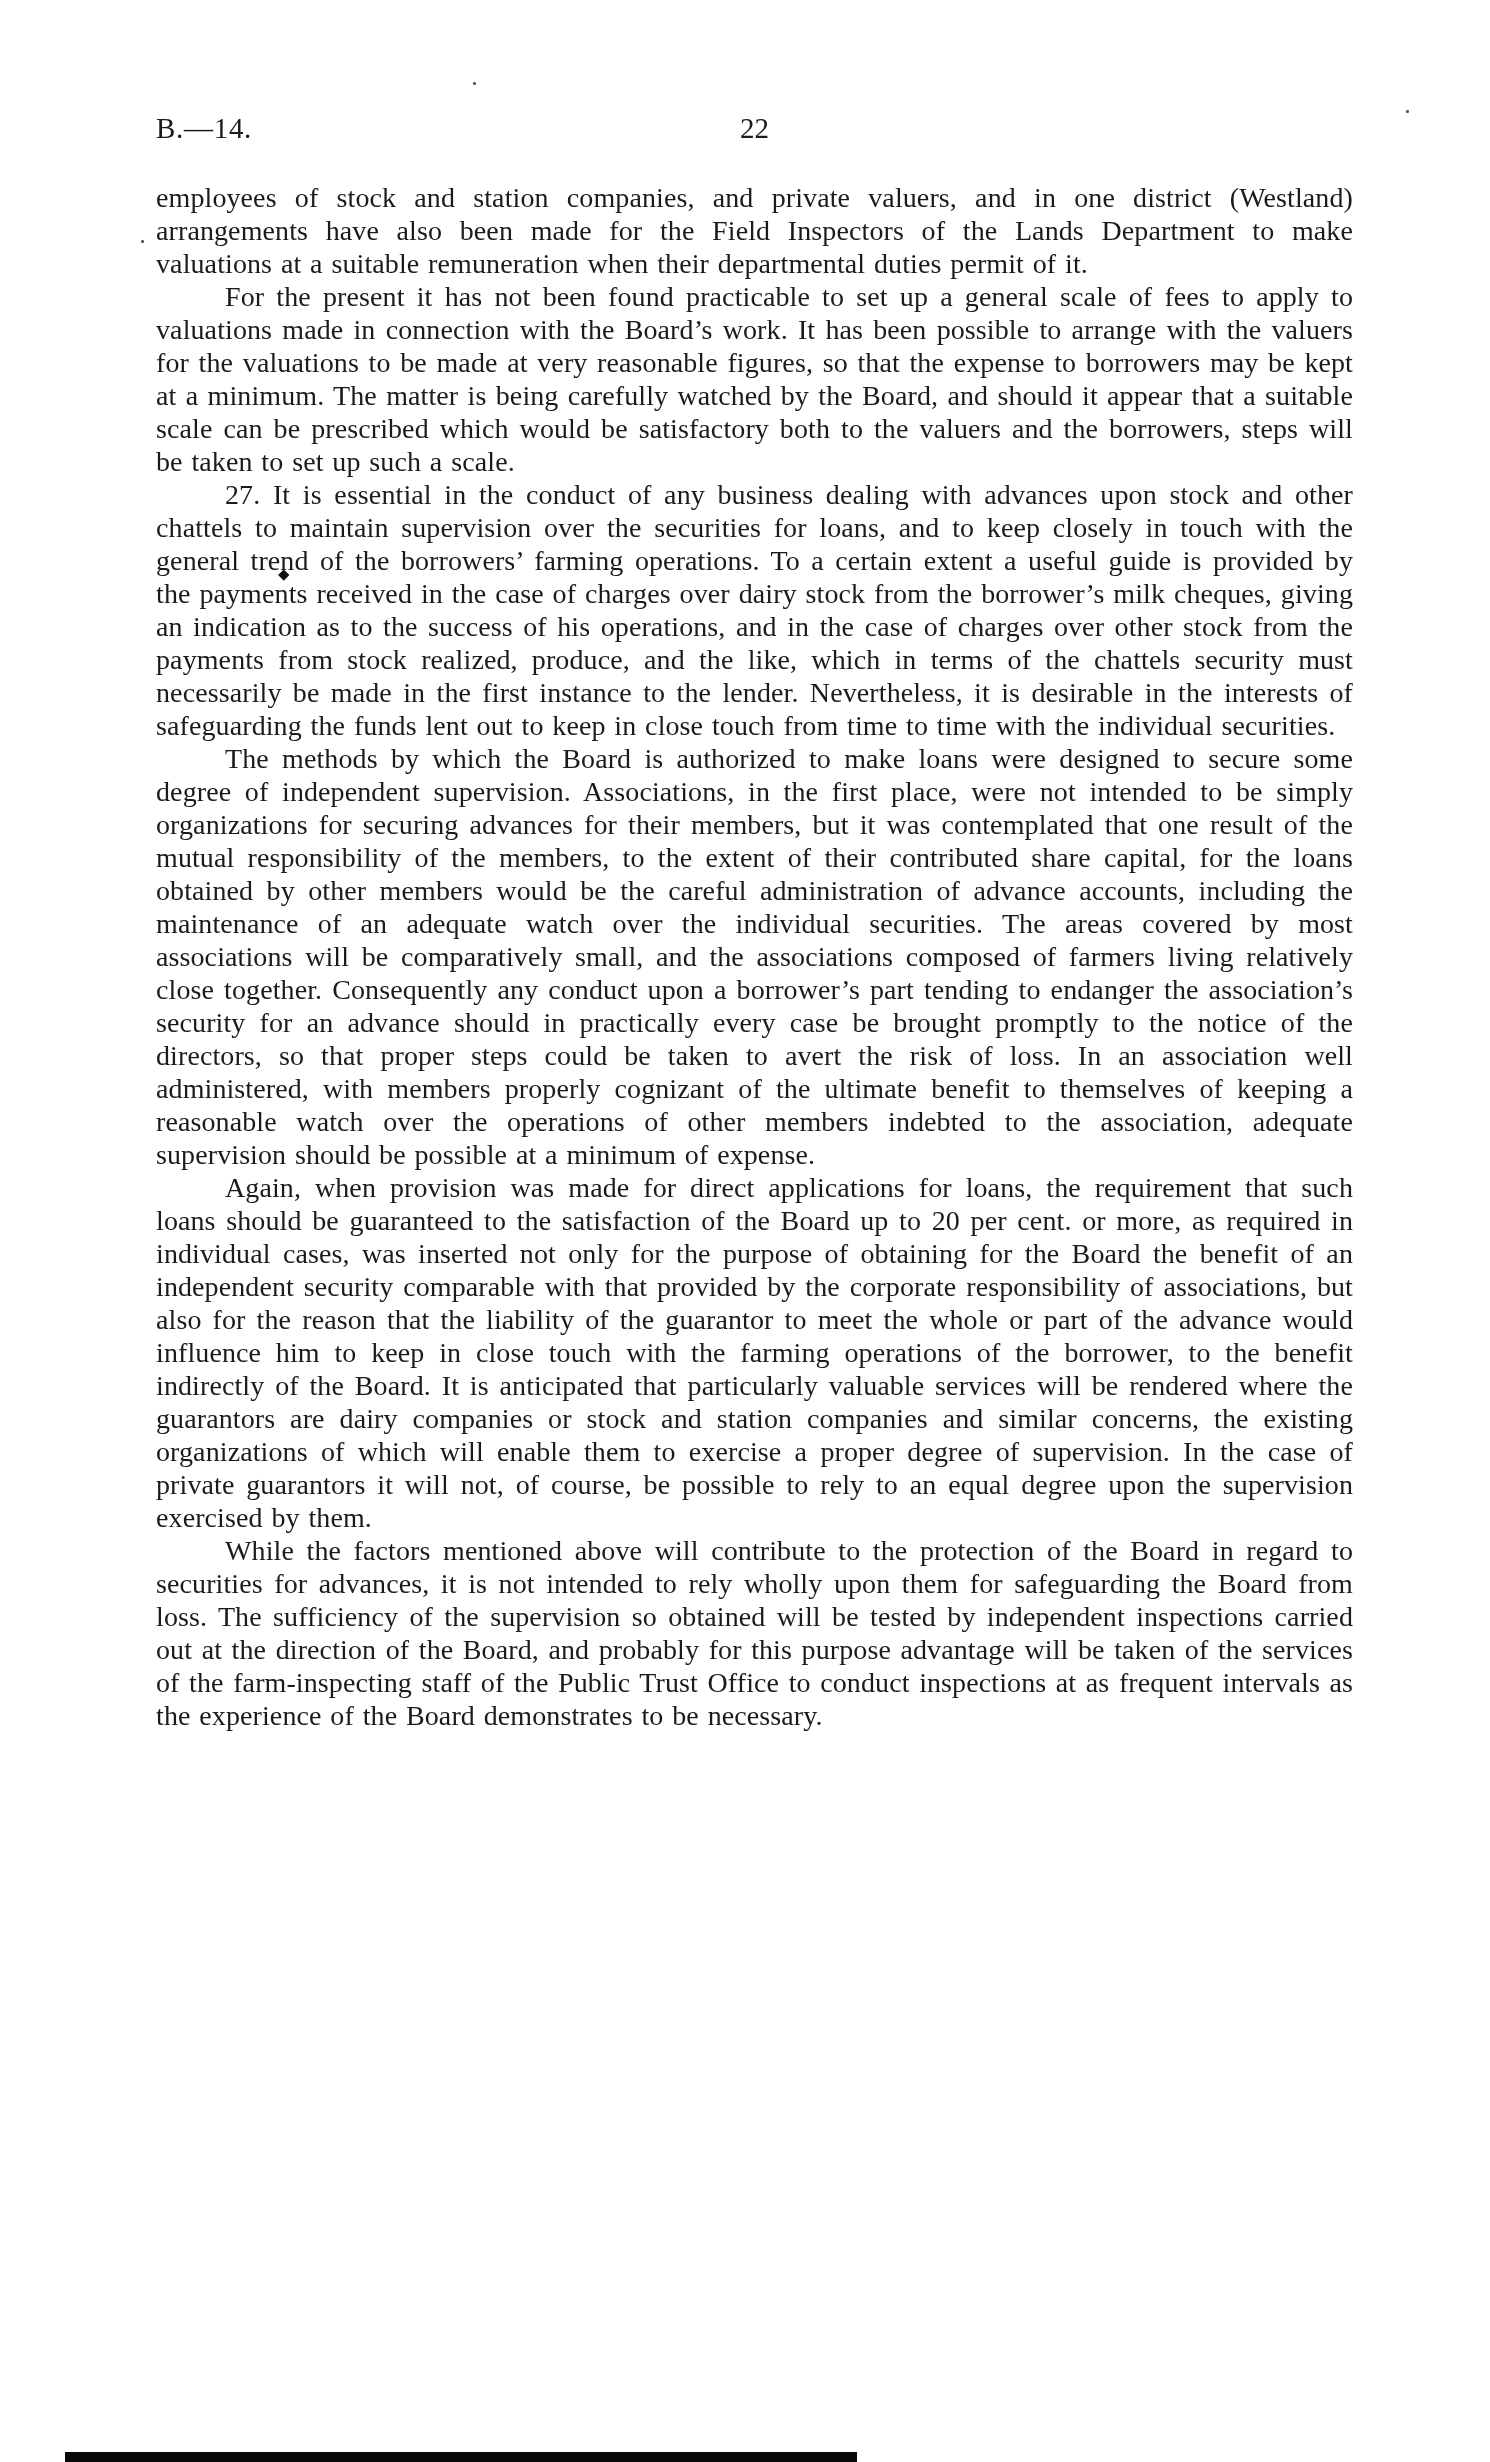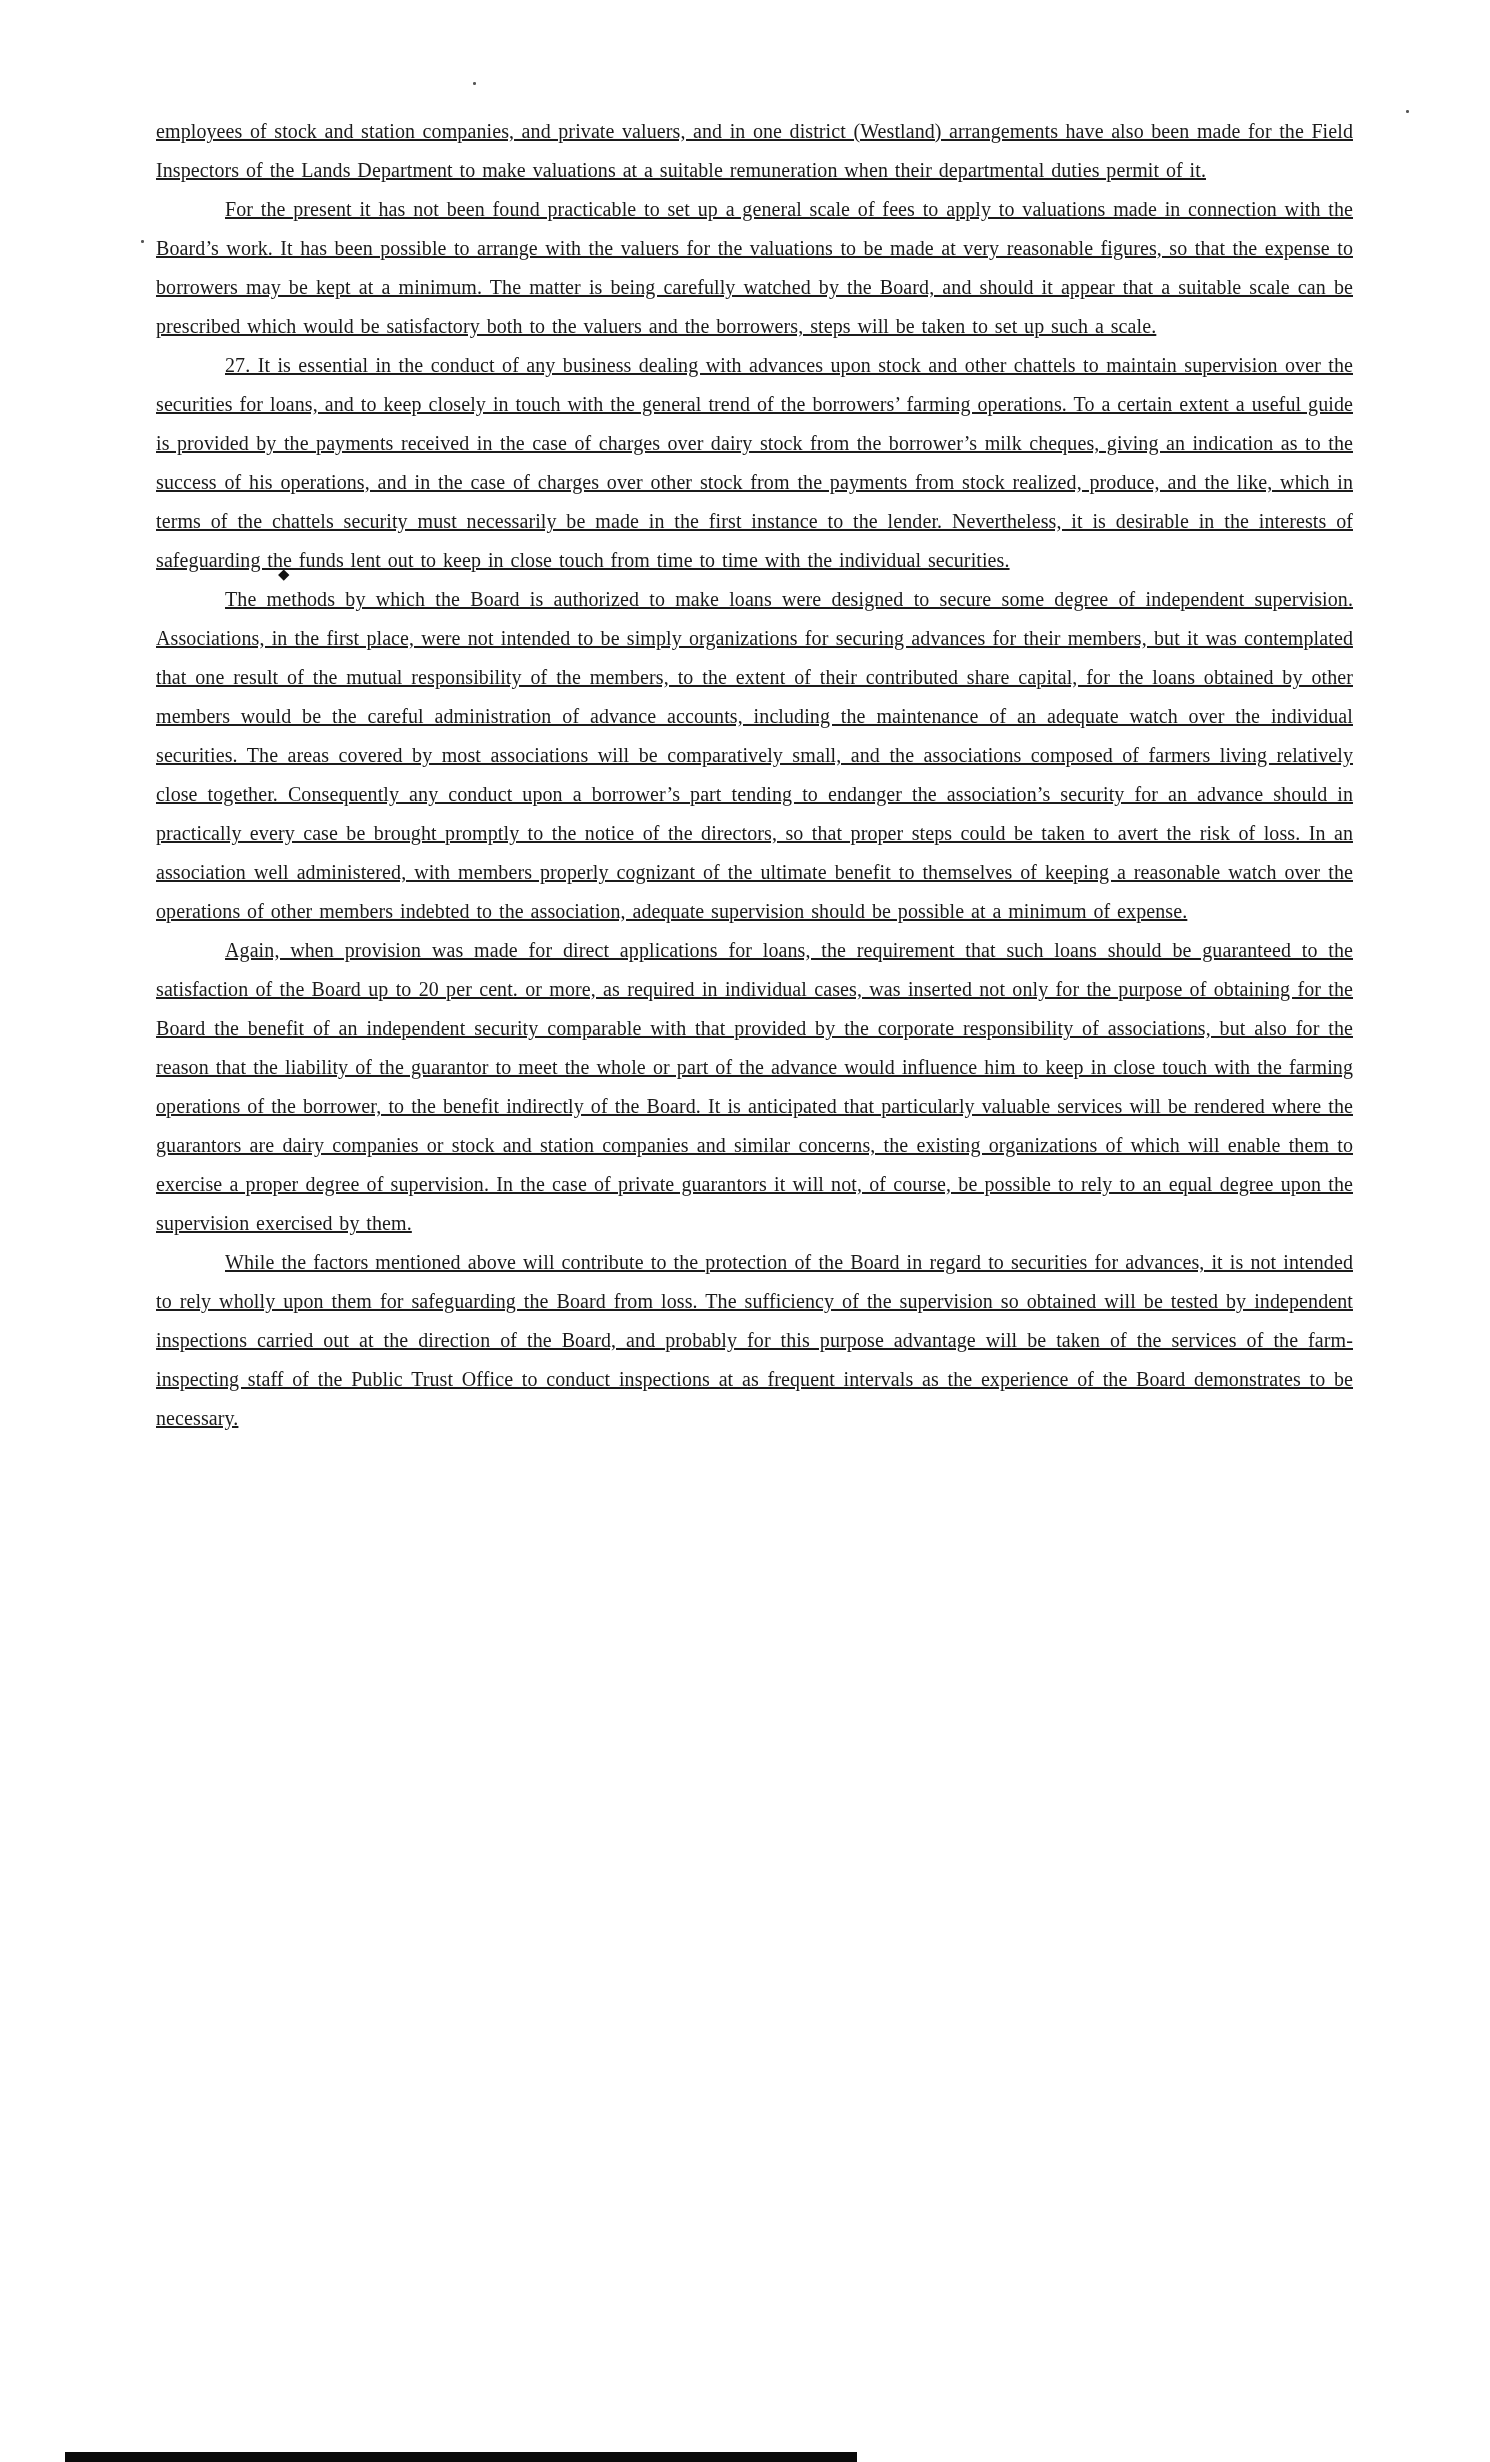--- a/index.html
+++ b/index.html
@@ -37,28 +37,27 @@
   }
   .page-num {
     position: absolute;
     left: 0;
     right: 0;
     top: 0;
     text-align: center;
   }
   .para {
     margin: 0;
-    font-size: 20px;
-    line-height: 39px;
+    font-size: 28px;
+    line-height: 33px;
     text-align: justify;
     text-justify: inter-word;
     word-spacing: 1.7px;
     letter-spacing: 0.1px;
     text-indent: 69px;
-    text-decoration: underline;
   }
   .para.no-indent {
     text-indent: 0;
   }
   .section-heading {
     margin: 15px 0 11px 0;
     font-size: 29.5px;
     line-height: 34px;
     font-weight: normal;
     text-align: center;
@@ -98,20 +97,24 @@
 
 <div class="page">
 
   <div class="dot d1"></div>
   <div class="dot d2"></div>
   <div class="dot d3"></div>
   <div class="ink-speck"></div>
 
   <div class="content">
 
+    <div class="header">
+      <span class="doc-ref">B.—14.</span>
+      <span class="page-num">22</span>
+    </div>
 
     <p class="para no-indent">employees of stock and station companies, and private valuers, and in one district (Westland) arrangements have also been made for the Field Inspectors of the Lands Department to make valuations at a suitable remuneration when their departmental duties permit of it.</p>
 
     <p class="para">For the present it has not been found practicable to set up a general scale of fees to apply to valuations made in connection with the Board’s work.  It has been possible to arrange with the valuers for the valuations to be made at very reasonable figures, so that the expense to borrowers may be kept at a minimum. The matter is being carefully watched by the Board, and should it appear that a suitable scale can be prescribed which would be satisfactory both to the valuers and the borrowers, steps will be taken to set up such a scale.</p>
 
 
     <p class="para">27. It is essential in the conduct of any business dealing with advances upon stock and other chattels to maintain supervision over the securities for loans, and to keep closely in touch with the general trend of the borrowers’ farming operations. To a certain extent a useful guide is provided by the payments received in the case of charges over dairy stock from the borrower’s milk cheques, giving an indication as to the success of his operations, and in the case of charges over other stock from the payments from stock realized, produce, and the like, which in terms of the chattels security must necessarily be made in the first instance to the lender. Nevertheless, it is desirable in the interests of safeguarding the funds lent out to keep in close touch from time to time with the individual securities.</p>
 
     <p class="para">The methods by which the Board is authorized to make loans were designed to secure some degree of independent supervision.  Associations, in the first place, were not intended to be simply organizations for securing advances for their members, but it was contemplated that one result of the mutual responsibility of the members, to the extent of their contributed share capital, for the loans obtained by other members would be the careful administration of advance accounts, including the maintenance of an adequate watch over the individual securities.  The areas covered by most associations will be comparatively small, and the associations composed of farmers living relatively close together.  Consequently any conduct upon a borrower’s part tending to endanger the association’s security for an advance should in practically every case be brought promptly to the notice of the directors, so that proper steps could be taken to avert the risk of loss.  In an association well administered, with members properly cognizant of the ultimate benefit to themselves of keeping a reasonable watch over the operations of other members indebted to the association, adequate supervision should be possible at a minimum of expense.</p>
 

